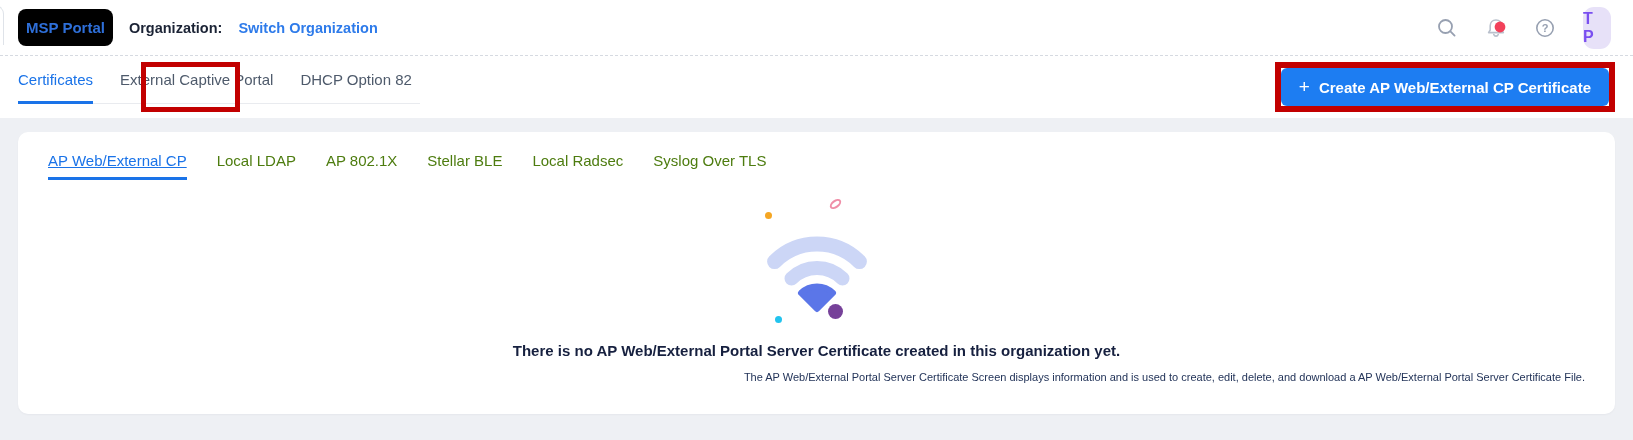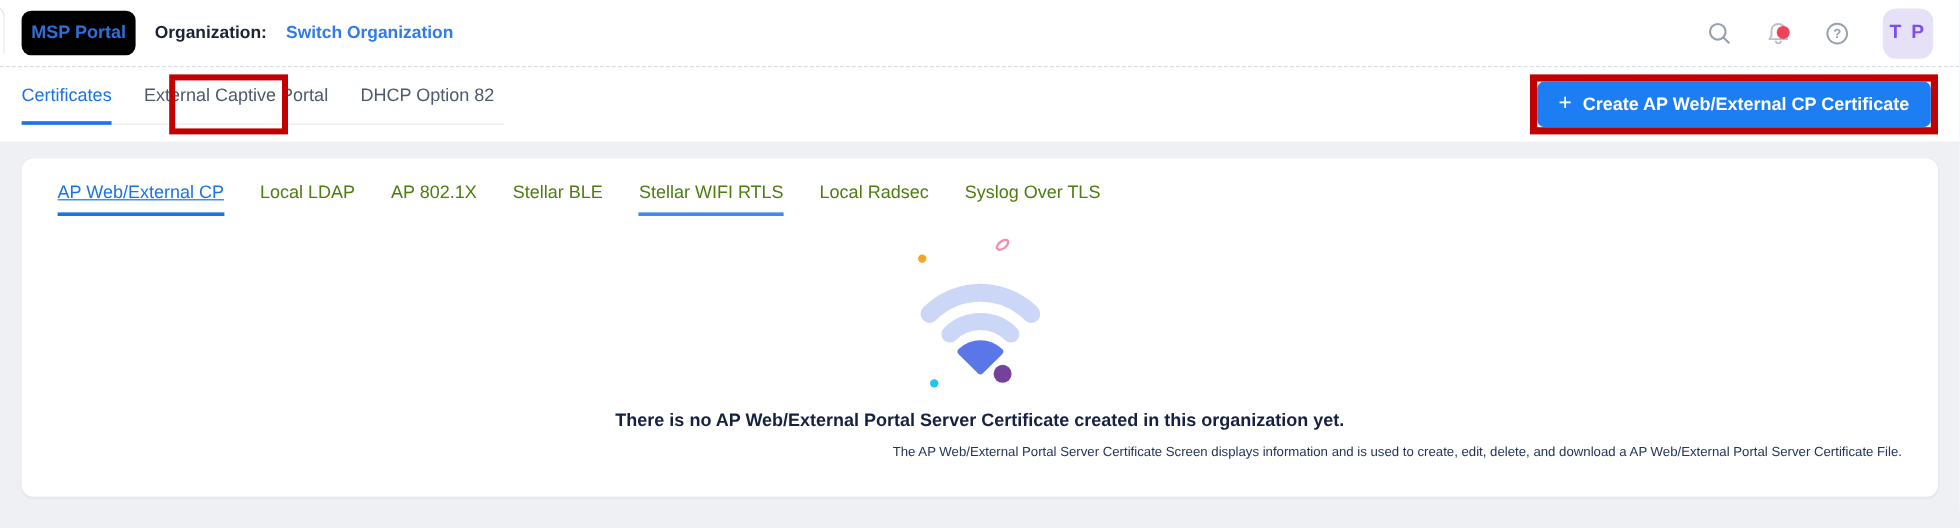--- a/index.html
+++ b/index.html
@@ -32,21 +32,21 @@
     padding:10px 8px; border-radius:8px;
     cursor:pointer;
   }
   .org-wrap { display:flex; align-items:center; gap:8px; margin-left:16px; }
   .org-label { font-weight:700; font-size:14.5px; color:#1b2335; }
   .org-link  { font-weight:700; font-size:14.5px; color:#2e7bea; cursor:pointer;margin-left:8px; }
 
   .header-right { margin-left:auto; display:flex; align-items:center; gap:27px; }
   .hicon { width:22px; height:22px; display:block; cursor:pointer; }
   .avatar {
-    width:42px; height:42px; border-radius:11px;
+    width:28px; height:42px; border-radius:11px;
     background:#e7e1f8; color:#7a4ff0;
     font-weight:700; font-size:16px; letter-spacing:2px;
     display:flex; align-items:center; justify-content:center;
     cursor:pointer;
   }
 
   
   .tabbar {
     position:relative; height:62px; background:#ffffff;
     display:flex; align-items:flex-start;
@@ -176,21 +176,20 @@
   </div>
 
   <div class="content">
     <div class="card">
 
       <div class="subtabs">
         <div class="subtab active">AP Web/External CP</div>
         <div class="subtab">Local LDAP</div>
         <div class="subtab">AP 802.1X</div>
         <div class="subtab">Stellar BLE</div>
-        <div class="subtab hovered">Stellar WIFI RTLS</div>
         <div class="subtab">Local Radsec</div>
         <div class="subtab">Syslog Over TLS</div>
       </div>
 
       <div class="illustration">
         <svg class="wifi-svg" width="120" height="100" viewBox="0 0 120 100">
           <path d="M17.6 47.6 A60 60 0 0 1 102.4 47.6" fill="none" stroke="#ccd6f6" stroke-width="15" stroke-linecap="round"></path>
           <path d="M34.5 64.5 A36 36 0 0 1 85.5 64.5" fill="none" stroke="#ccd6f6" stroke-width="14" stroke-linecap="round"></path>
           <path d="M44 79 A23 23 0 0 1 76 79 L60 95 Z" fill="#5b76e8" stroke="#5b76e8" stroke-width="6" stroke-linejoin="round"></path>
         </svg>

